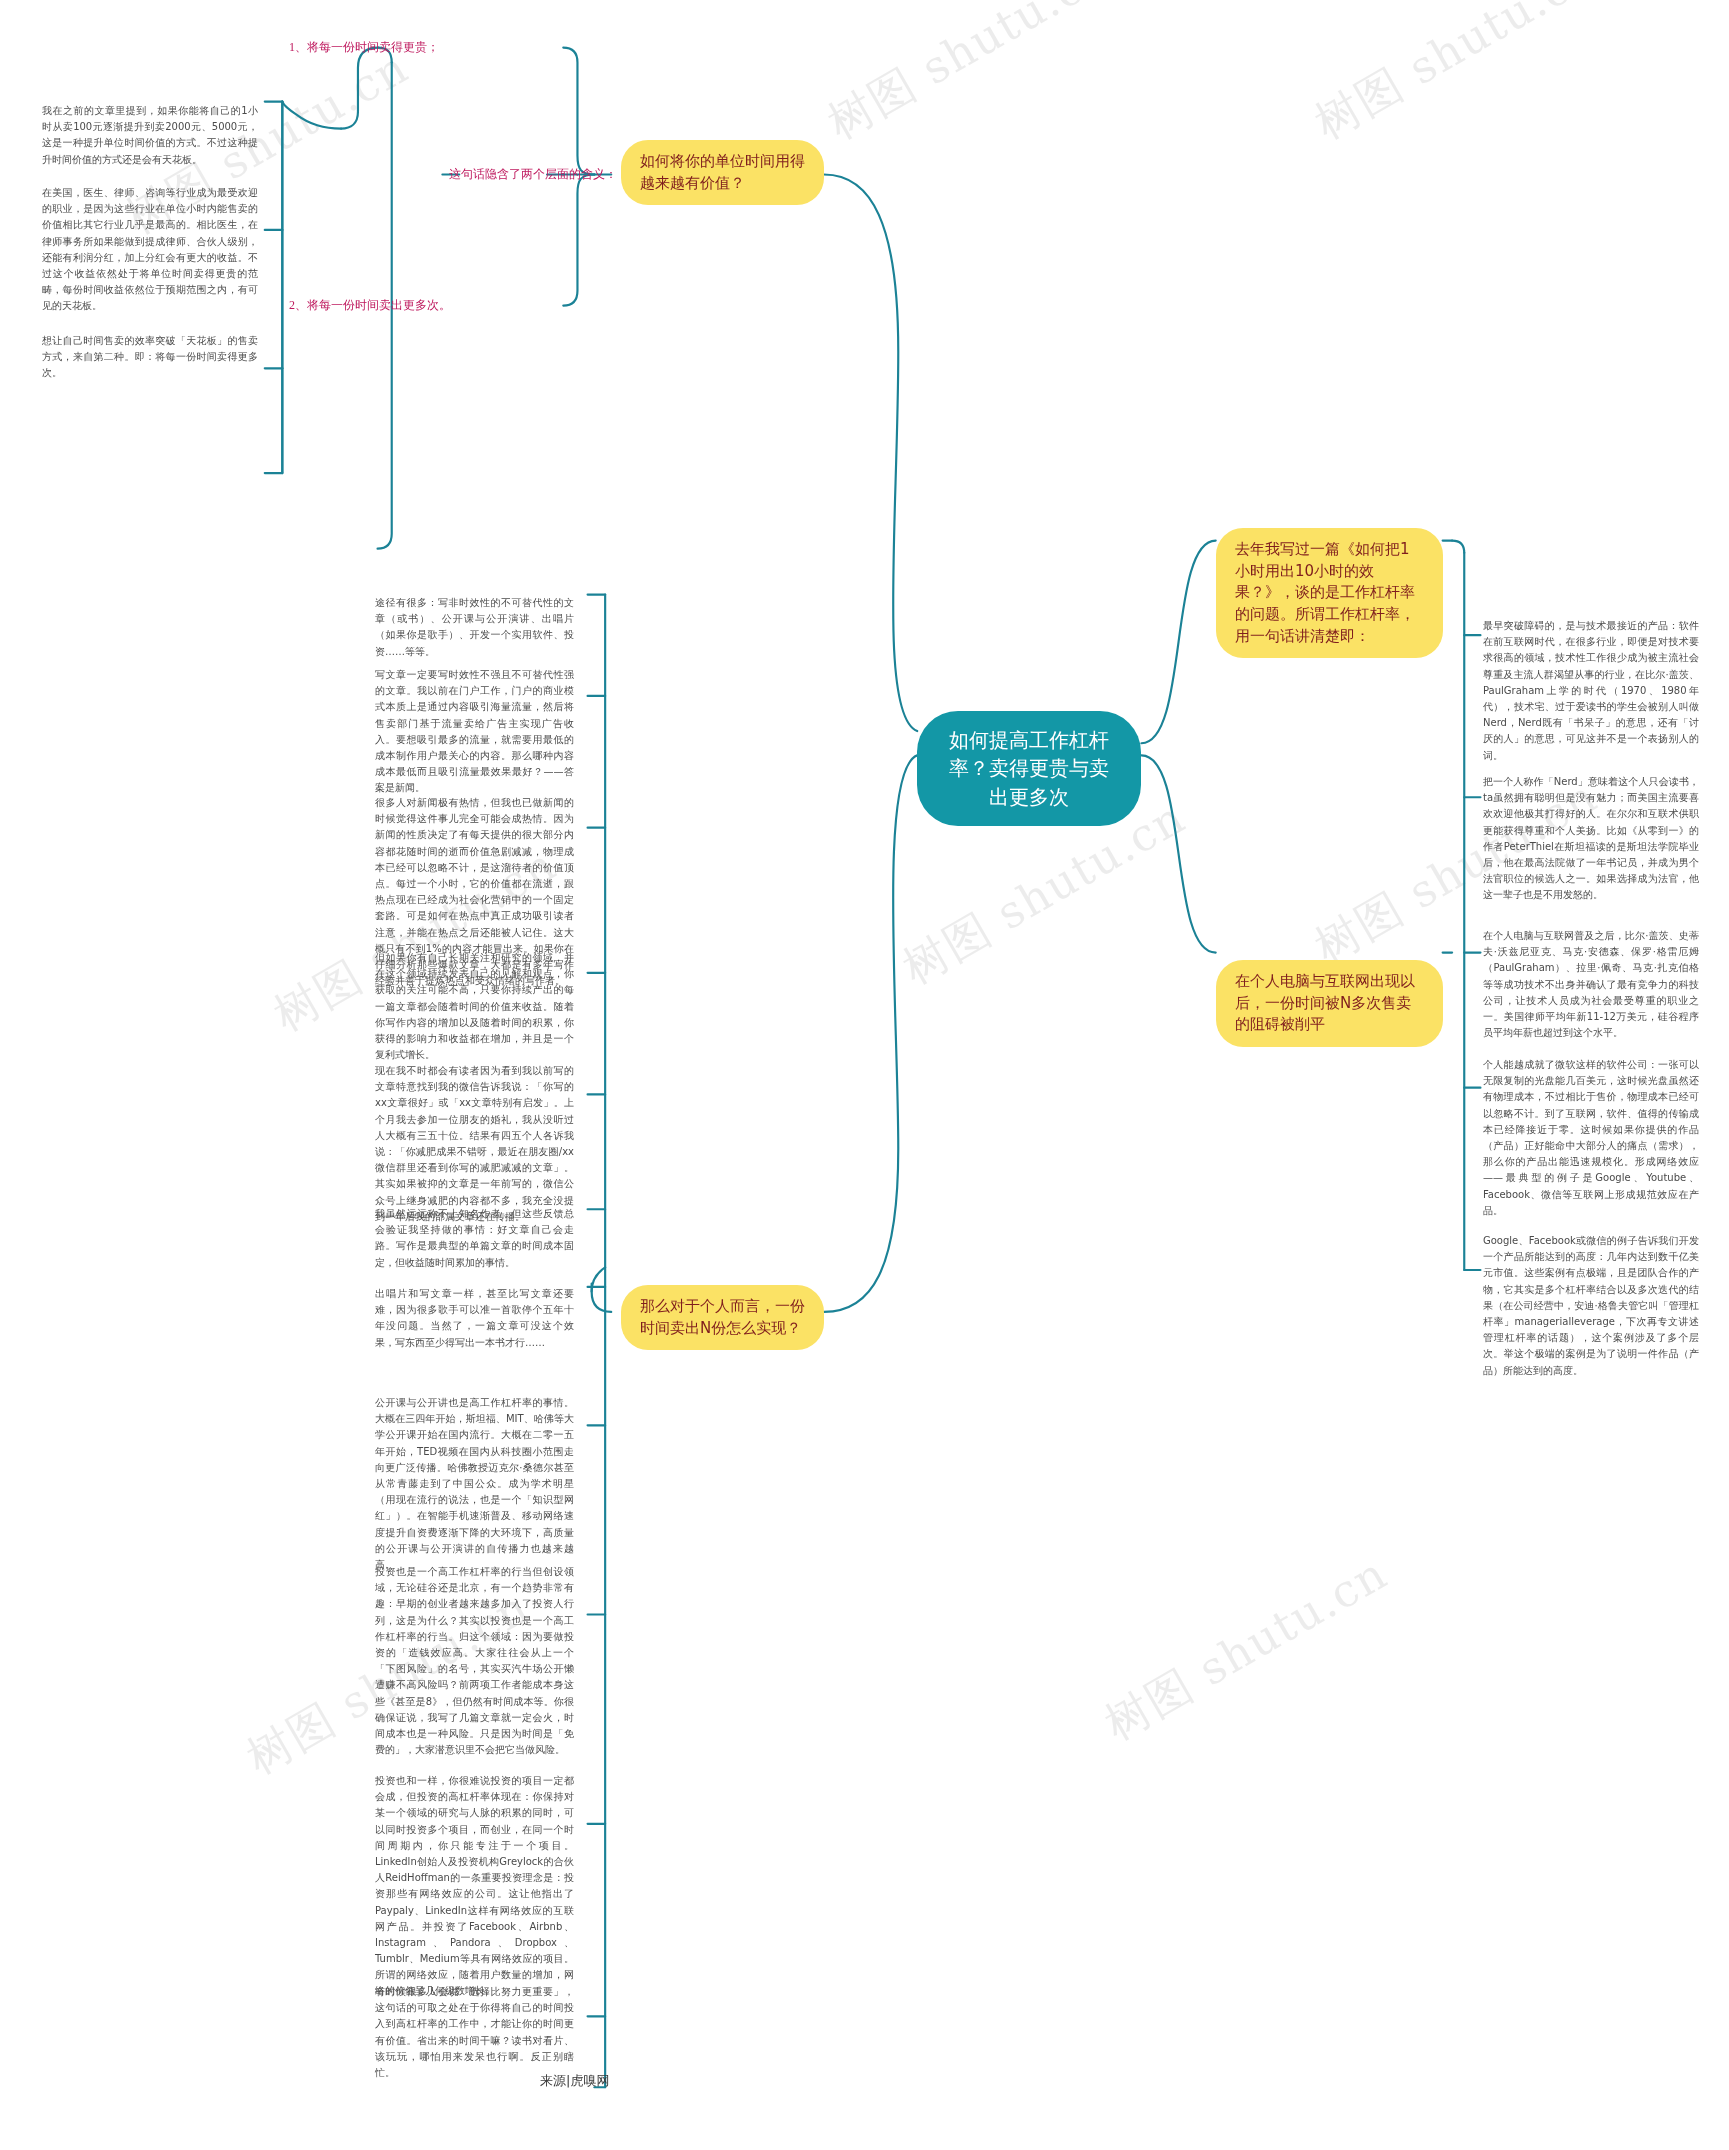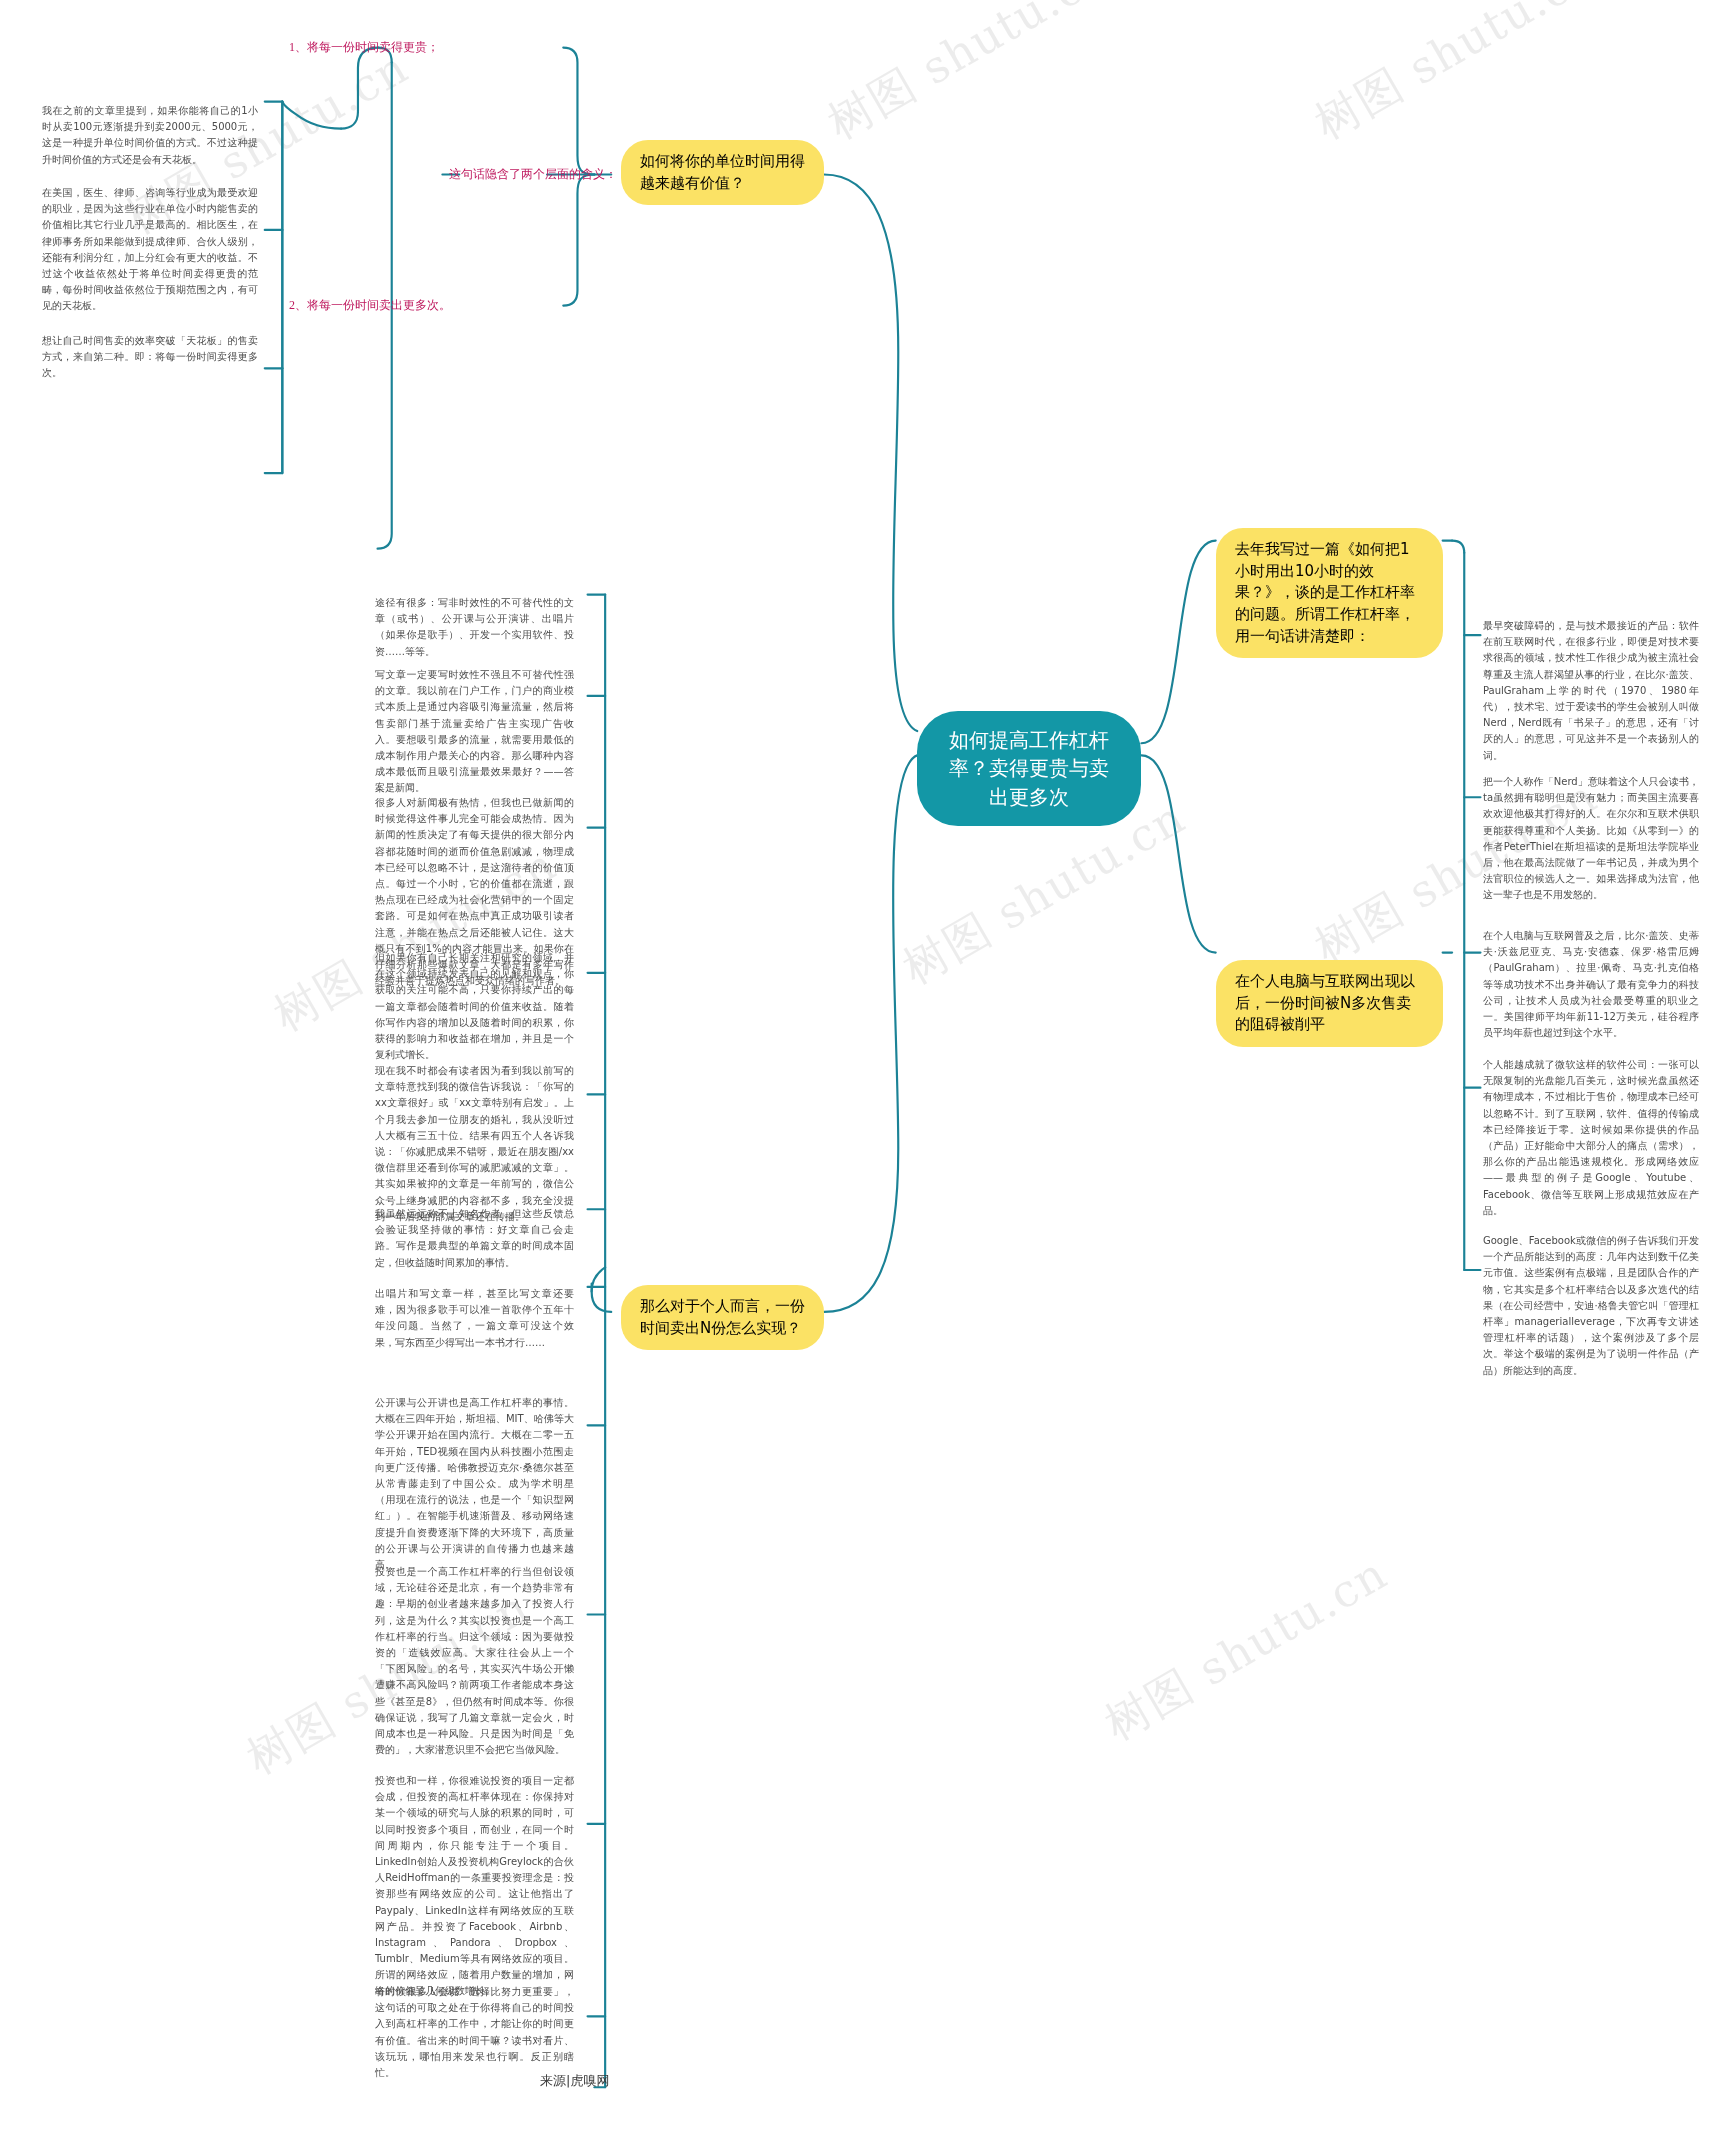--- a/index.html
+++ b/index.html
@@ -48,21 +48,21 @@
     border-radius:41px;
     padding:15px 27px;
     font-size:20px;
     line-height:1.42;
     text-align:center;
     font-weight:400;
     box-shadow:0 0 0 0 rgba(0,0,0,0);
   }
   .topic-node{
     background:#fbe265;
-    color:#000000;
+    color:#7f1d1d;
     border-radius:27px;
     padding:10.8px 19px;
     font-size:15px;
     line-height:1.45;
     font-weight:400;
   }
   .plain-node{
     color:#be185d;
     font-size:12px;
     line-height:1.5;

